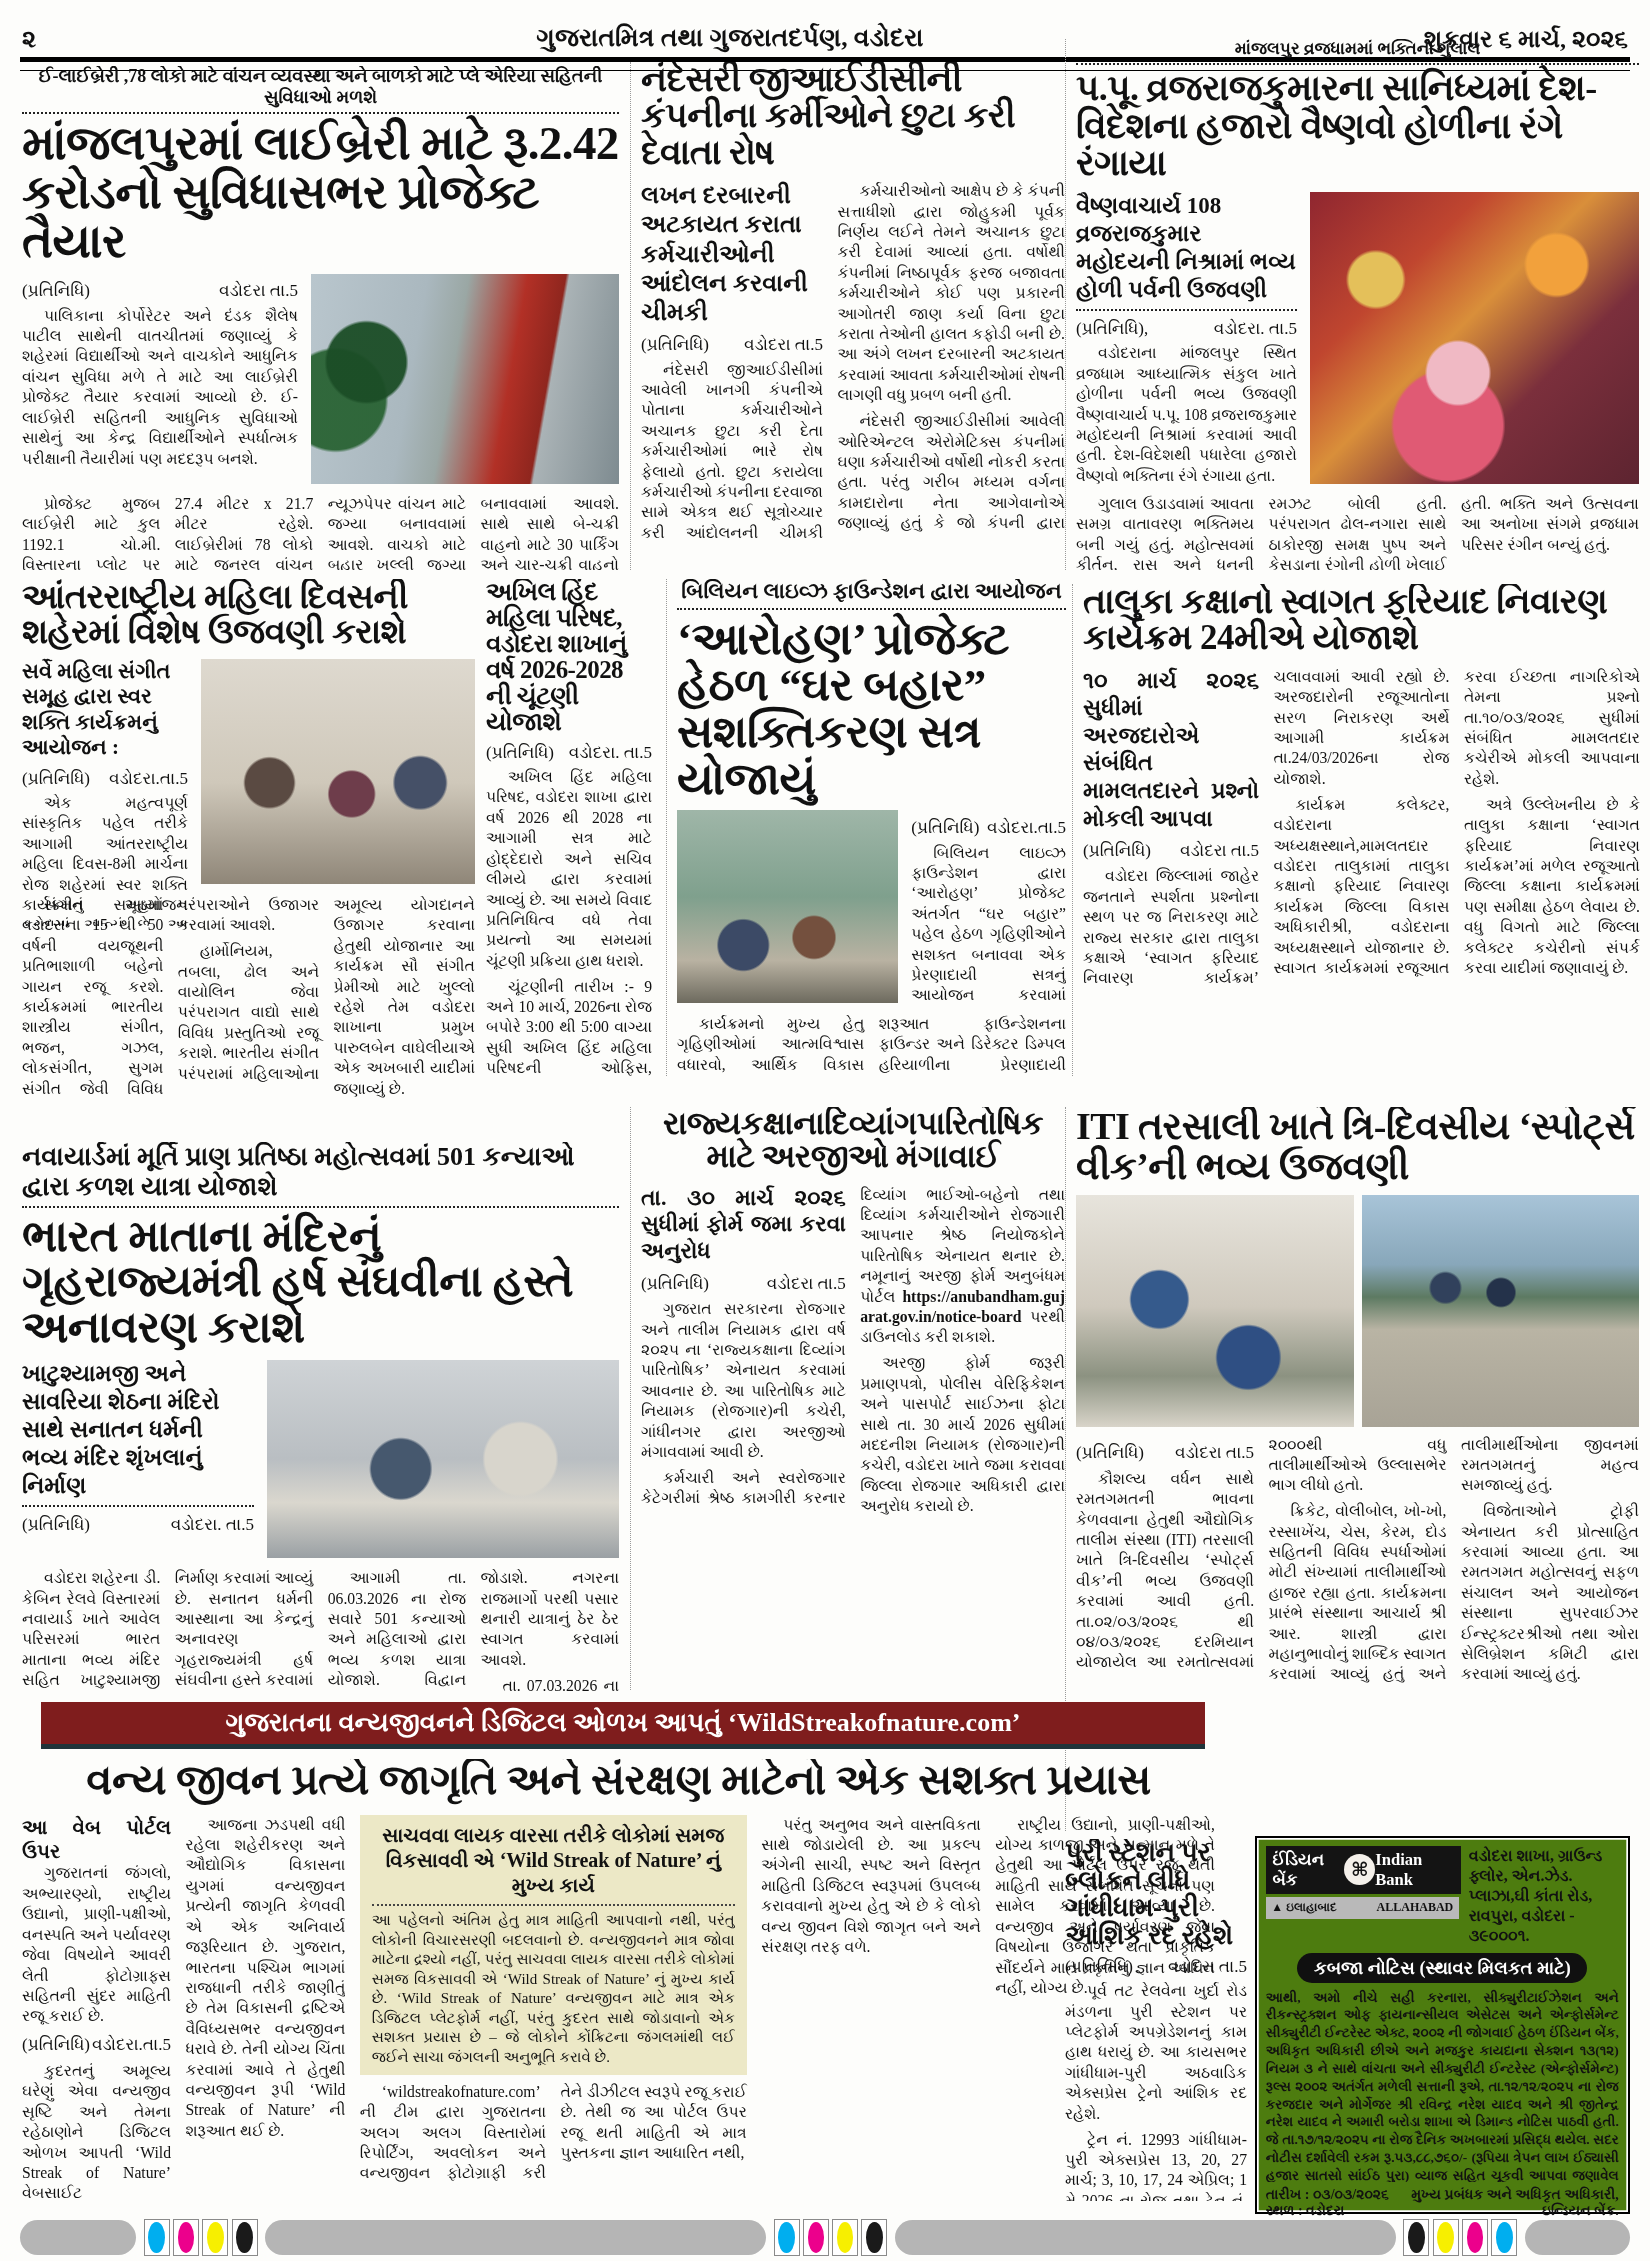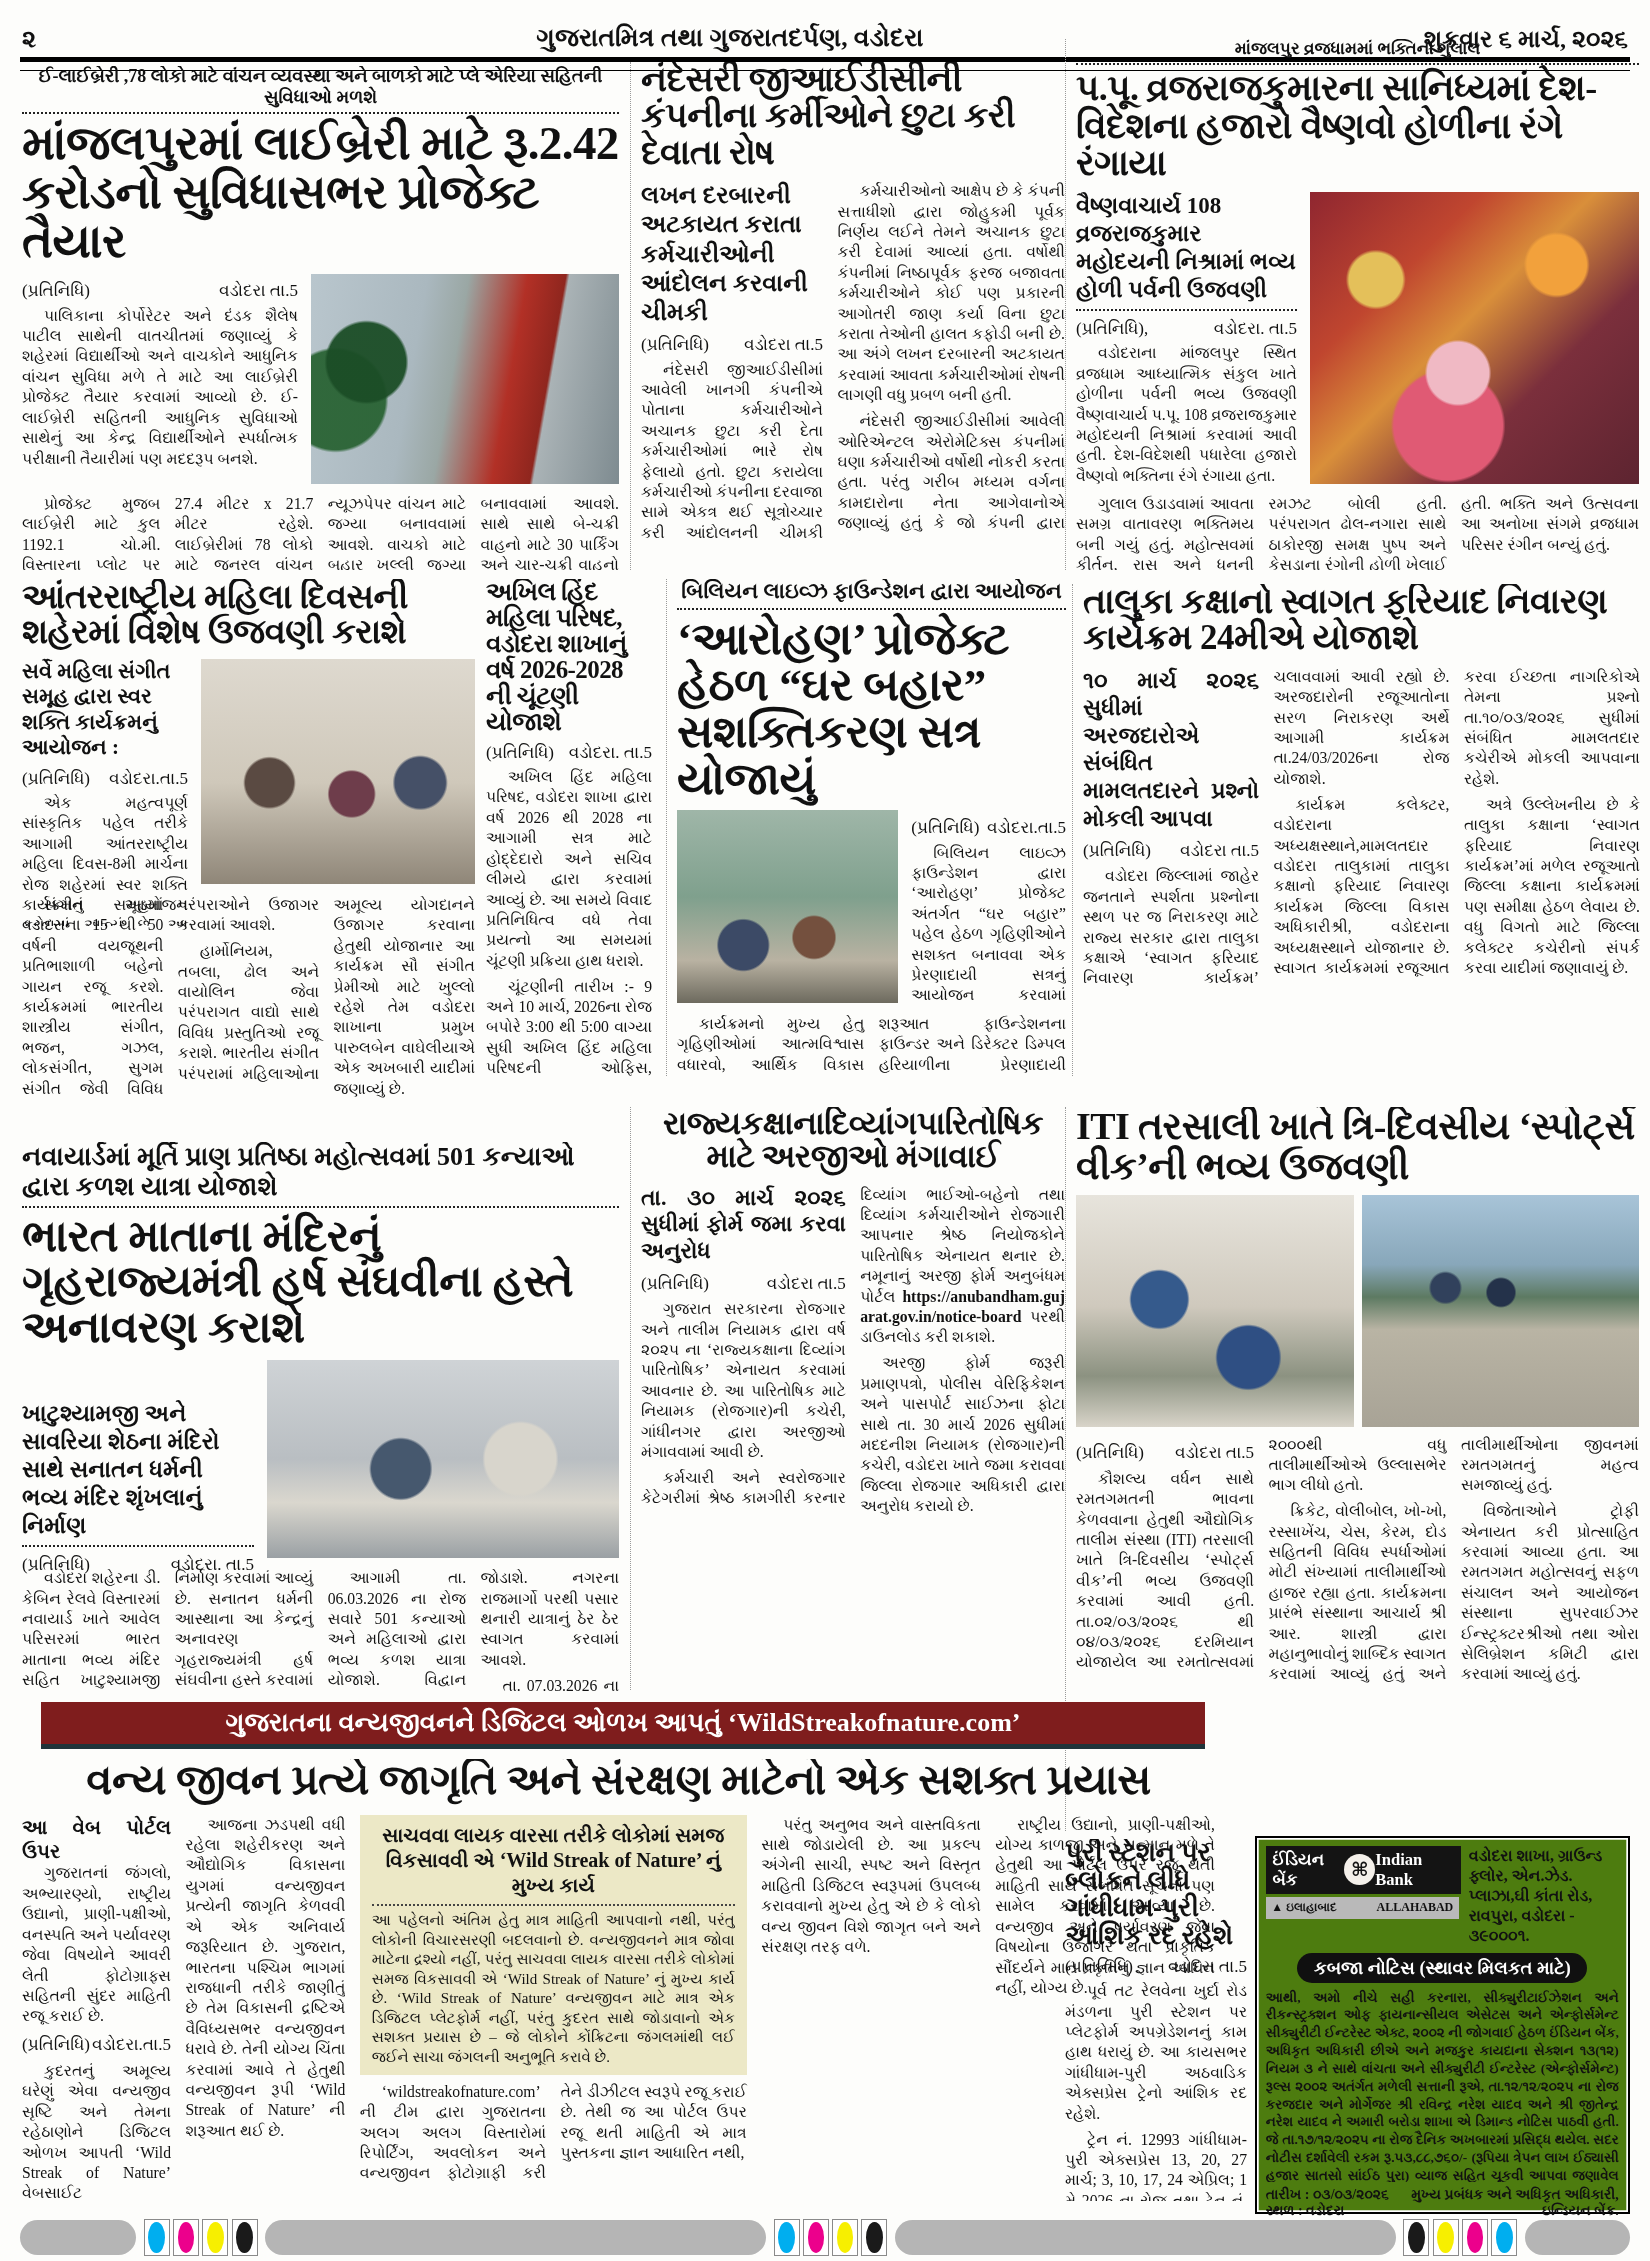--- a/index.html
+++ b/index.html
@@ -235,21 +235,21 @@
       <p>કાર્યક્રમ કલેક્ટર, વડોદરાના અધ્યક્ષસ્થાને,મામલતદાર વડોદરા તાલુકામાં તાલુકા કક્ષાનો ફરિયાદ નિવારણ કાર્યક્રમ જિલ્લા વિકાસ અધિકારીશ્રી, વડોદરાના અધ્યક્ષસ્થાને યોજાનાર છે. સ્વાગત કાર્યક્રમમાં રજૂઆત કરવા ઈચ્છતા નાગરિકોએ તેમના પ્રશ્નો તા.૧૦/૦૩/૨૦૨૬ સુધીમાં સંબંધિત મામલતદાર કચેરીએ મોકલી આપવાના રહેશે.</p>
       <p>અત્રે ઉલ્લેખનીય છે કે તાલુકા કક્ષાના ‘સ્વાગત ફરિયાદ નિવારણ કાર્યક્રમ’માં મળેલ રજૂઆતો જિલ્લા કક્ષાના કાર્યક્રમમાં પણ સમીક્ષા હેઠળ લેવાય છે. વધુ વિગતો માટે જિલ્લા કલેક્ટર કચેરીનો સંપર્ક કરવા યાદીમાં જણાવાયું છે.</p>
     </div>
   </div>
 
   <div class="art" style="left:22px;top:1142px;width:597px;height:550px;">
     <div class="kicker left" style="font-size:26px;">નવાયાર્ડમાં મૂર્તિ પ્રાણ પ્રતિષ્ઠા મહોત્સવમાં 501 કન્યાઓ દ્વારા કળશ યાત્રા યોજાશે</div>
     <div class="hl left" style="font-size:44px;">ભારત માતાના મંદિરનું ગૃહરાજ્યમંત્રી હર્ષ સંઘવીના હસ્તે અનાવરણ કરાશે</div>
     <div style="display:flex;gap:13.3px;margin-top:8.8px;height:204px;">
       <div style="width:232px;flex:none;">
-        <div class="sub" style="font-size:23px;margin-top:40px;">ખાટુશ્યામજી અને સાવરિયા શેઠના મંદિરો સાથે સનાતન ધર્મની ભવ્ય મંદિર શૃંખલાનું નિર્માણ</div>
+        <div class="sub" style="font-size:23px;">ખાટુશ્યામજી અને સાવરિયા શેઠના મંદિરો સાથે સનાતન ધર્મની ભવ્ય મંદિર શૃંખલાનું નિર્માણ</div>
         <div class="dotrule"></div>
         <div class="byline">
           <span>(પ્રતિનિધિ)</span>
           <span>વડોદરા. તા.5</span>
         </div>
       </div>
       <div class="photo p-bharat" style="flex:1;height:198px;"></div>
     </div>
     <div class="body cols4" style="height:182px;margin-top:4.4px;">
       <p>વડોદરા શહેરના ડી. કેબિન રેલવે વિસ્તારમાં નવાયાર્ડ ખાતે આવેલ પરિસરમાં ભારત માતાના ભવ્ય મંદિર સહિત ખાટુશ્યામજી અને સાવરિયા શેઠના મંદિરોની શૃંખલાનું નિર્માણ કરવામાં આવ્યું છે. સનાતન ધર્મની આસ્થાના આ કેન્દ્રનું અનાવરણ ગૃહરાજ્યમંત્રી હર્ષ સંઘવીના હસ્તે કરવામાં આવશે.</p>

